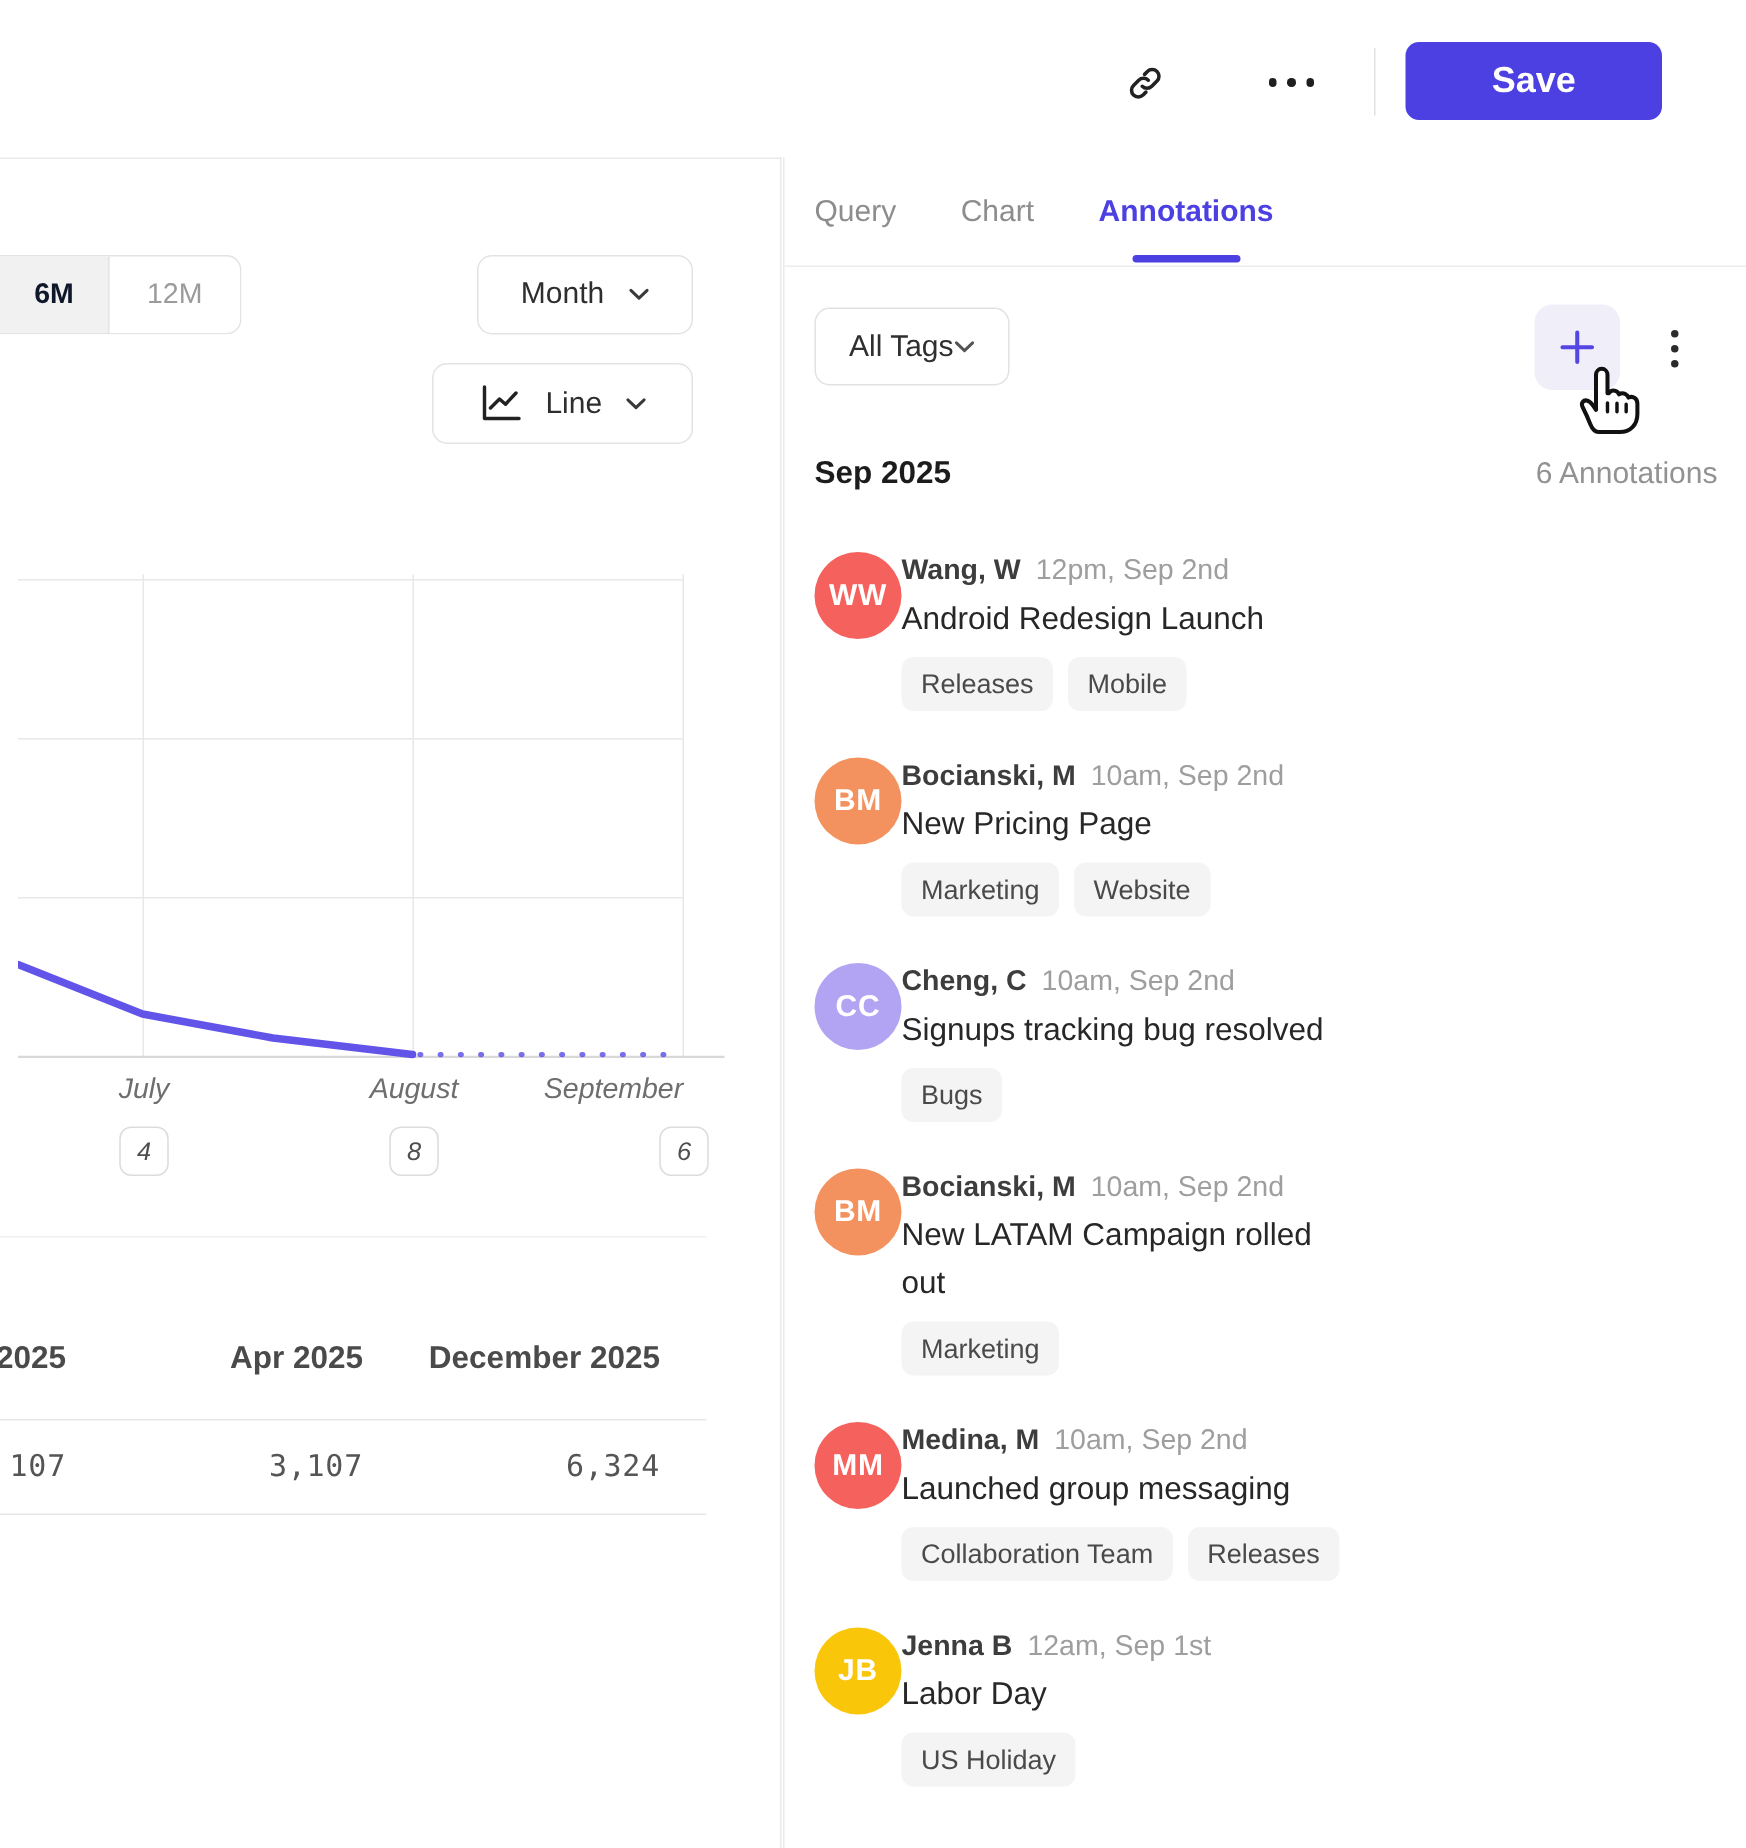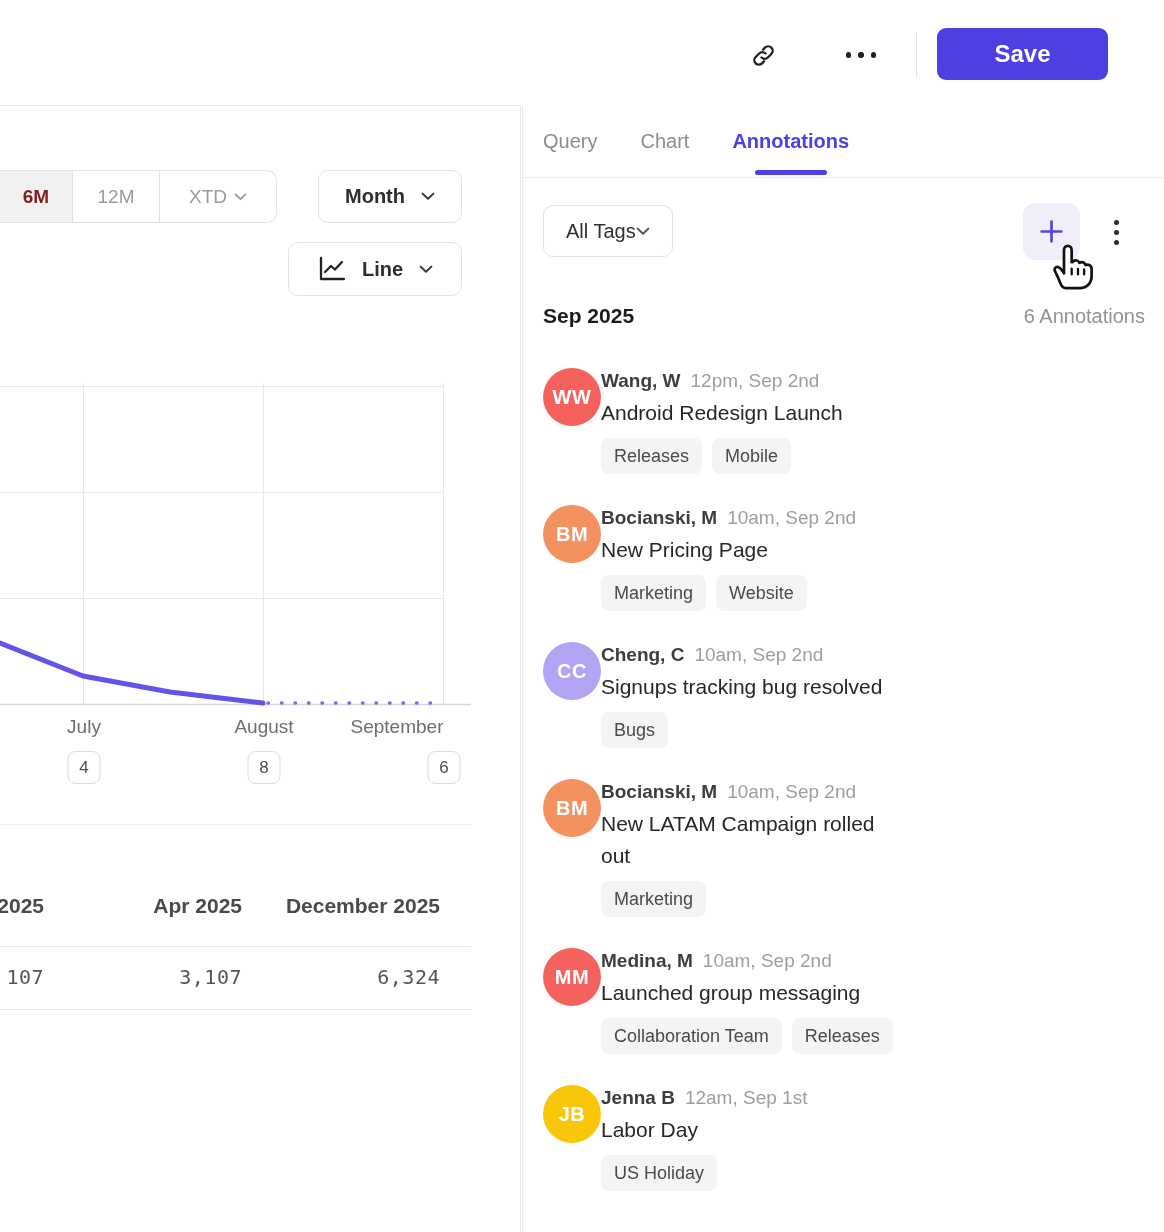--- a/index.html
+++ b/index.html
@@ -16,26 +16,26 @@
   .more-btn{left:838px;top:33px;width:46px;height:44px;gap:7px;}
   .more-btn i{width:5.5px;height:5.5px;border-radius:50%;background:#1f1f1f;display:block;}
   .topbar-divider{position:absolute;left:916px;top:32px;width:1px;height:45px;background:#e2e2e2;}
   .save-btn{position:absolute;left:937px;top:28px;width:171px;height:52px;border:none;border-radius:9px;
     background:var(--accent);color:#fff;font-size:24px;font-weight:600;font-family:inherit;cursor:pointer;}
   
   .left-panel{position:absolute;top:105px;left:0;width:521px;bottom:0;border-top:1px solid #eaeaea;border-right:1px solid #eaeaea;overflow:hidden;background:#fff;}
   .seg{position:absolute;left:0;top:64px;height:53px;display:flex;border:1px solid #e3e3e3;border-left:none;border-radius:0 10px 10px 0;overflow:hidden;background:#fff;}
   .seg-cell{display:flex;align-items:center;justify-content:center;gap:7px;font-size:19px;font-weight:500;color:#9b9b9b;cursor:pointer;border-right:1px solid #e3e3e3;}
   .seg-cell:last-child{border-right:none;}
-  .seg-cell.active{background:#f1f1f1;color:#7f1d1d;font-weight:600;}
+  .seg-cell.active{background:#f1f1f1;color:#0f172a;font-weight:600;}
   .ctl-btn{position:absolute;display:flex;align-items:center;justify-content:center;gap:16px;background:#fff;
-    border:1px solid #e3e3e3;border-radius:10px;font-size:20px;font-weight:700;color:#2e2e2e;font-family:inherit;cursor:pointer;}
+    border:1px solid #e3e3e3;border-radius:10px;font-size:20px;font-weight:400;color:#2e2e2e;font-family:inherit;cursor:pointer;}
   .month-btn{left:318px;top:64px;width:144px;height:53px;}
   .line-btn{left:288px;top:136px;width:174px;height:54px;}
-  .chart-wrap{position:absolute;left:0;top:275px;width:521px;height:420px;}
+  .chart-wrap{position:absolute;left:12px;top:275px;width:521px;height:420px;font-style:italic;}
   .x-label{position:absolute;top:335px;transform:translateX(-50%);font-size:19px;color:#6e6e6e;white-space:nowrap;}
   .count-badge{position:absolute;top:370px;width:33px;height:33px;transform:translateX(-50%);
     border:1px solid #dcdcdc;border-radius:8px;background:#fff;display:flex;align-items:center;justify-content:center;
     font-size:17px;color:#4f4f4f;cursor:pointer;}
   .tline{position:absolute;height:1px;background:#e7e7e7;left:0;width:471px;}
   .th-cell{position:absolute;width:198px;text-align:right;font-size:21px;font-weight:600;color:#4a4a4a;}
   .td-cell{position:absolute;width:198px;text-align:right;font-size:20px;color:#555;font-family:"DejaVu Sans Mono",monospace;letter-spacing:0.5px;}
   
   .right-panel{position:absolute;top:105px;left:522px;right:0;bottom:0;background:#fff;}
   .tabs-row{height:73px;border-bottom:1px solid #ececec;display:flex;align-items:center;padding-left:20px;}
@@ -90,26 +90,20 @@
 
 <div class="left-panel">
 
   <div class="seg" id="seg-control">
       <div class="seg-cell active" style="width: 73px;">
         <span>6M</span>
       </div>
       <div class="seg-cell" style="width: 87px; text-align: center;">
         <span>12M</span>
       </div>
-      <div class="seg-cell" style="width: 116px;">
-        <span>XTD</span>
-        <svg class="chev" width="13" height="8" viewBox="0 0 13 8" fill="none">
-          <path d="M1.5 1.3 L6.5 6.2 L11.5 1.3" stroke="#9b9b9b" stroke-width="1.8" stroke-linecap="round" stroke-linejoin="round"></path>
-        </svg>
-      </div>
     </div>
 
   <button class="ctl-btn month-btn">
     <span>Month</span>
     <svg class="chev" width="14" height="9" viewBox="0 0 14 9" fill="none">
         <path d="M1.6 1.6 L7 6.8 L12.4 1.6" stroke="#3a3a3a" stroke-width="2" stroke-linecap="round" stroke-linejoin="round"></path>
       </svg>
   </button>
 
   <button class="ctl-btn line-btn">

